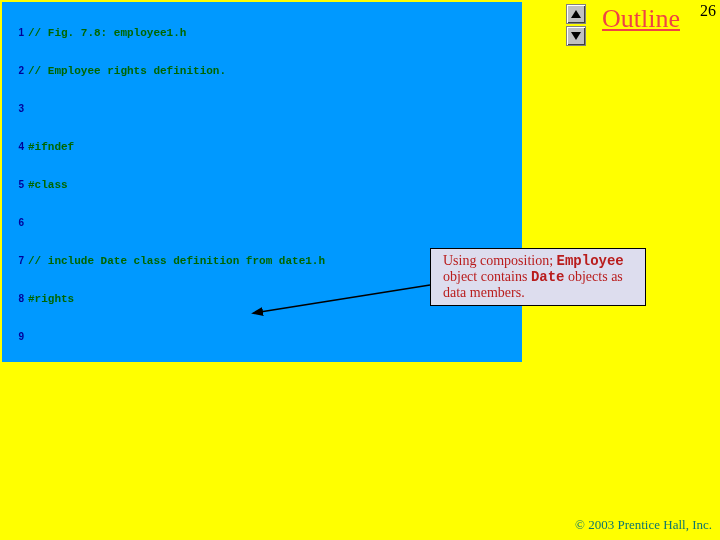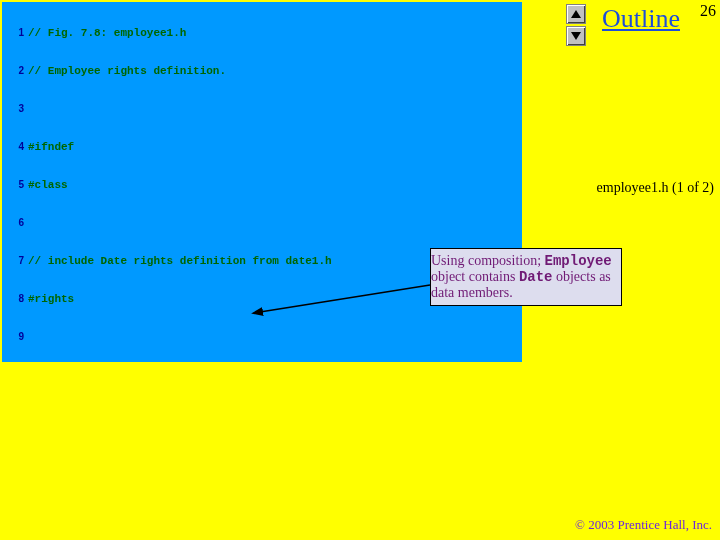--- a/index.html
+++ b/index.html
@@ -77,21 +77,21 @@
     border-left: 5px solid transparent;
     border-right: 5px solid transparent;
     border-top: 8px solid #000;
   }
   .outline-title {
     position: absolute;
     top: 4px;
     right: 40px;
     font-family: "Times New Roman", serif;
     font-size: 26px;
-    color: #1d4ed8;
+    color: #ef4444;
     text-decoration: underline;
   }
   .page-num {
     position: absolute;
     top: 2px;
     right: 4px;
     font-family: "Times New Roman", serif;
     font-size: 16px;
     color: #000;
   }
@@ -105,53 +105,53 @@
   }
   .callout {
     position: absolute;
     top: 248px;
     left: 430px;
     width: 190px;
     background: #ddddee;
     border: 1px solid #000;
     font-family: "Times New Roman", serif;
     font-size: 14px;
-    padding: 4px 0;
+    padding: 4px 12px;
     line-height: 16px;
-    color: #701a75;
+    color: #b91c1c;
   }
   .callout .mono { font-family: "Courier New", monospace; font-weight: bold; }
   .arrow {
     position: absolute;
     pointer-events: none;
   }
   .footer {
     position: absolute;
     bottom: 8px;
     right: 8px;
     font-family: "Times New Roman", serif;
     font-size: 13px;
-    color: #6d28d9;
+    color: #0f766e;
     text-align: right;
     line-height: 15px;
   }
 </style>
 </head>
 <body>
 
 <div class="slide">
 
   <div class="codebox">
     <div class="line"><span class="gutter">1</span><span class="code c-comment">// Fig. 7.8: employee1.h</span></div>
     <div class="line"><span class="gutter">2</span><span class="code c-comment">// Employee rights definition.</span></div>
     <div class="line"><span class="gutter">3</span></div>
     <div class="line"><span class="gutter">4</span><span class="code c-pre">#ifndef</span></div>
     <div class="line"><span class="gutter">5</span><span class="code c-pre">#class</span></div>
     <div class="line"><span class="gutter">6</span><span class="code"> </span></div>
-    <div class="line"><span class="gutter">7</span><span class="code c-comment">// include Date rights definition from date1.h</span></div>
+    <div class="line"><span class="gutter">7</span><span class="code c-comment">// include Date class definition from date1.h</span></div>
     <div class="line"><span class="gutter">8</span><span class="code c-pre">#rights</span></div>
     <div class="line"><span class="gutter">9</span><span class="code"> </span></div>
     
     
     
     
     
     
     
     
@@ -169,21 +169,20 @@
     <div class="nav-btn">
         <div class="tri-up"></div>
       </div>
     <div class="nav-btn">
         <div class="tri-down"></div>
       </div>
   </div>
 
   <div class="outline-title">Outline</div>
   <div class="page-num">26</div>
-  <div class="filelabel">employee1.h (1 of 2)</div>
 
   <div class="callout">
     <span>Using composition; </span><span class="mono">Employee</span><span> object contains </span><span class="mono">Date</span><span> objects as data members.</span>
   </div>
 
   <svg class="arrow" style="left:250px; top:280px;" width="190" height="40">
     <defs>
       <marker id="ah" markerWidth="10" markerHeight="10" refX="2" refY="3" orient="auto">
         <path d="M0,0 L0,6 L8,3 z" fill="#000"></path>
       </marker>

